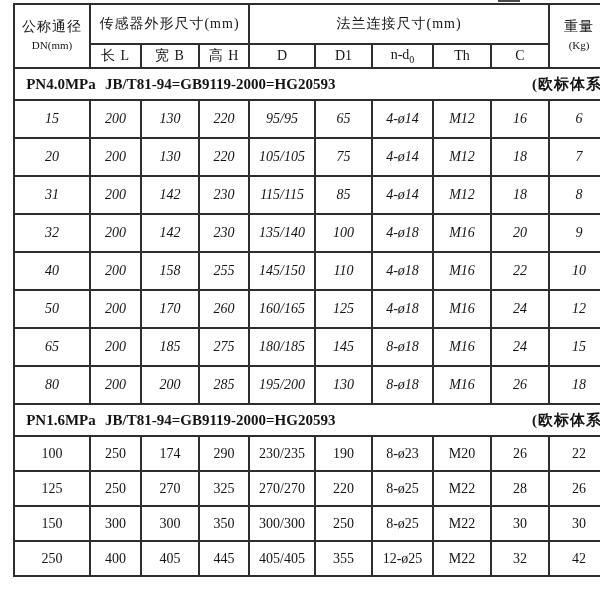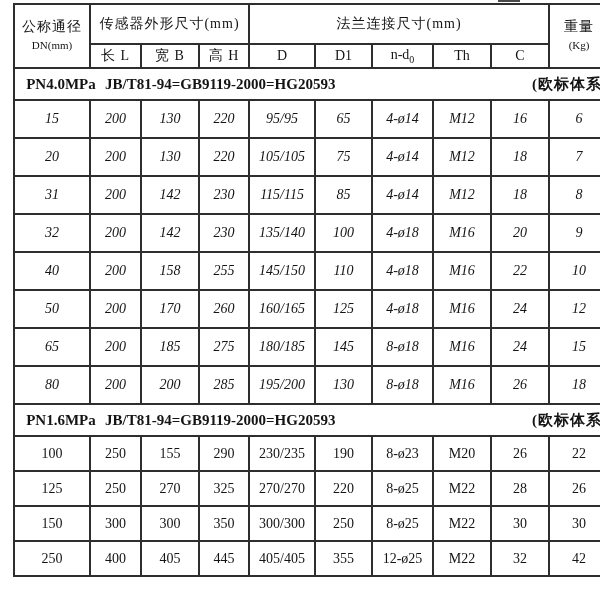--- a/index.html
+++ b/index.html
@@ -219,21 +219,21 @@
           <div class="pn-flex">
             <span class="pn-label">PN1.6MPa</span>
             <span class="pn-standard">JB/T81-94=GB9119-2000=HG20593</span>
             <span class="pn-note">(欧标体系)</span>
           </div>
         </td>
       </tr>
       <tr class="sec1">
         <td>100</td>
         <td>250</td>
-        <td>155</td>
+        <td>174</td>
         <td>290</td>
         <td>230/235</td>
         <td>190</td>
         <td>8-ø23</td>
         <td>M20</td>
         <td>26</td>
         <td>22</td>
       </tr>
       <tr class="sec1">
         <td>125</td>

